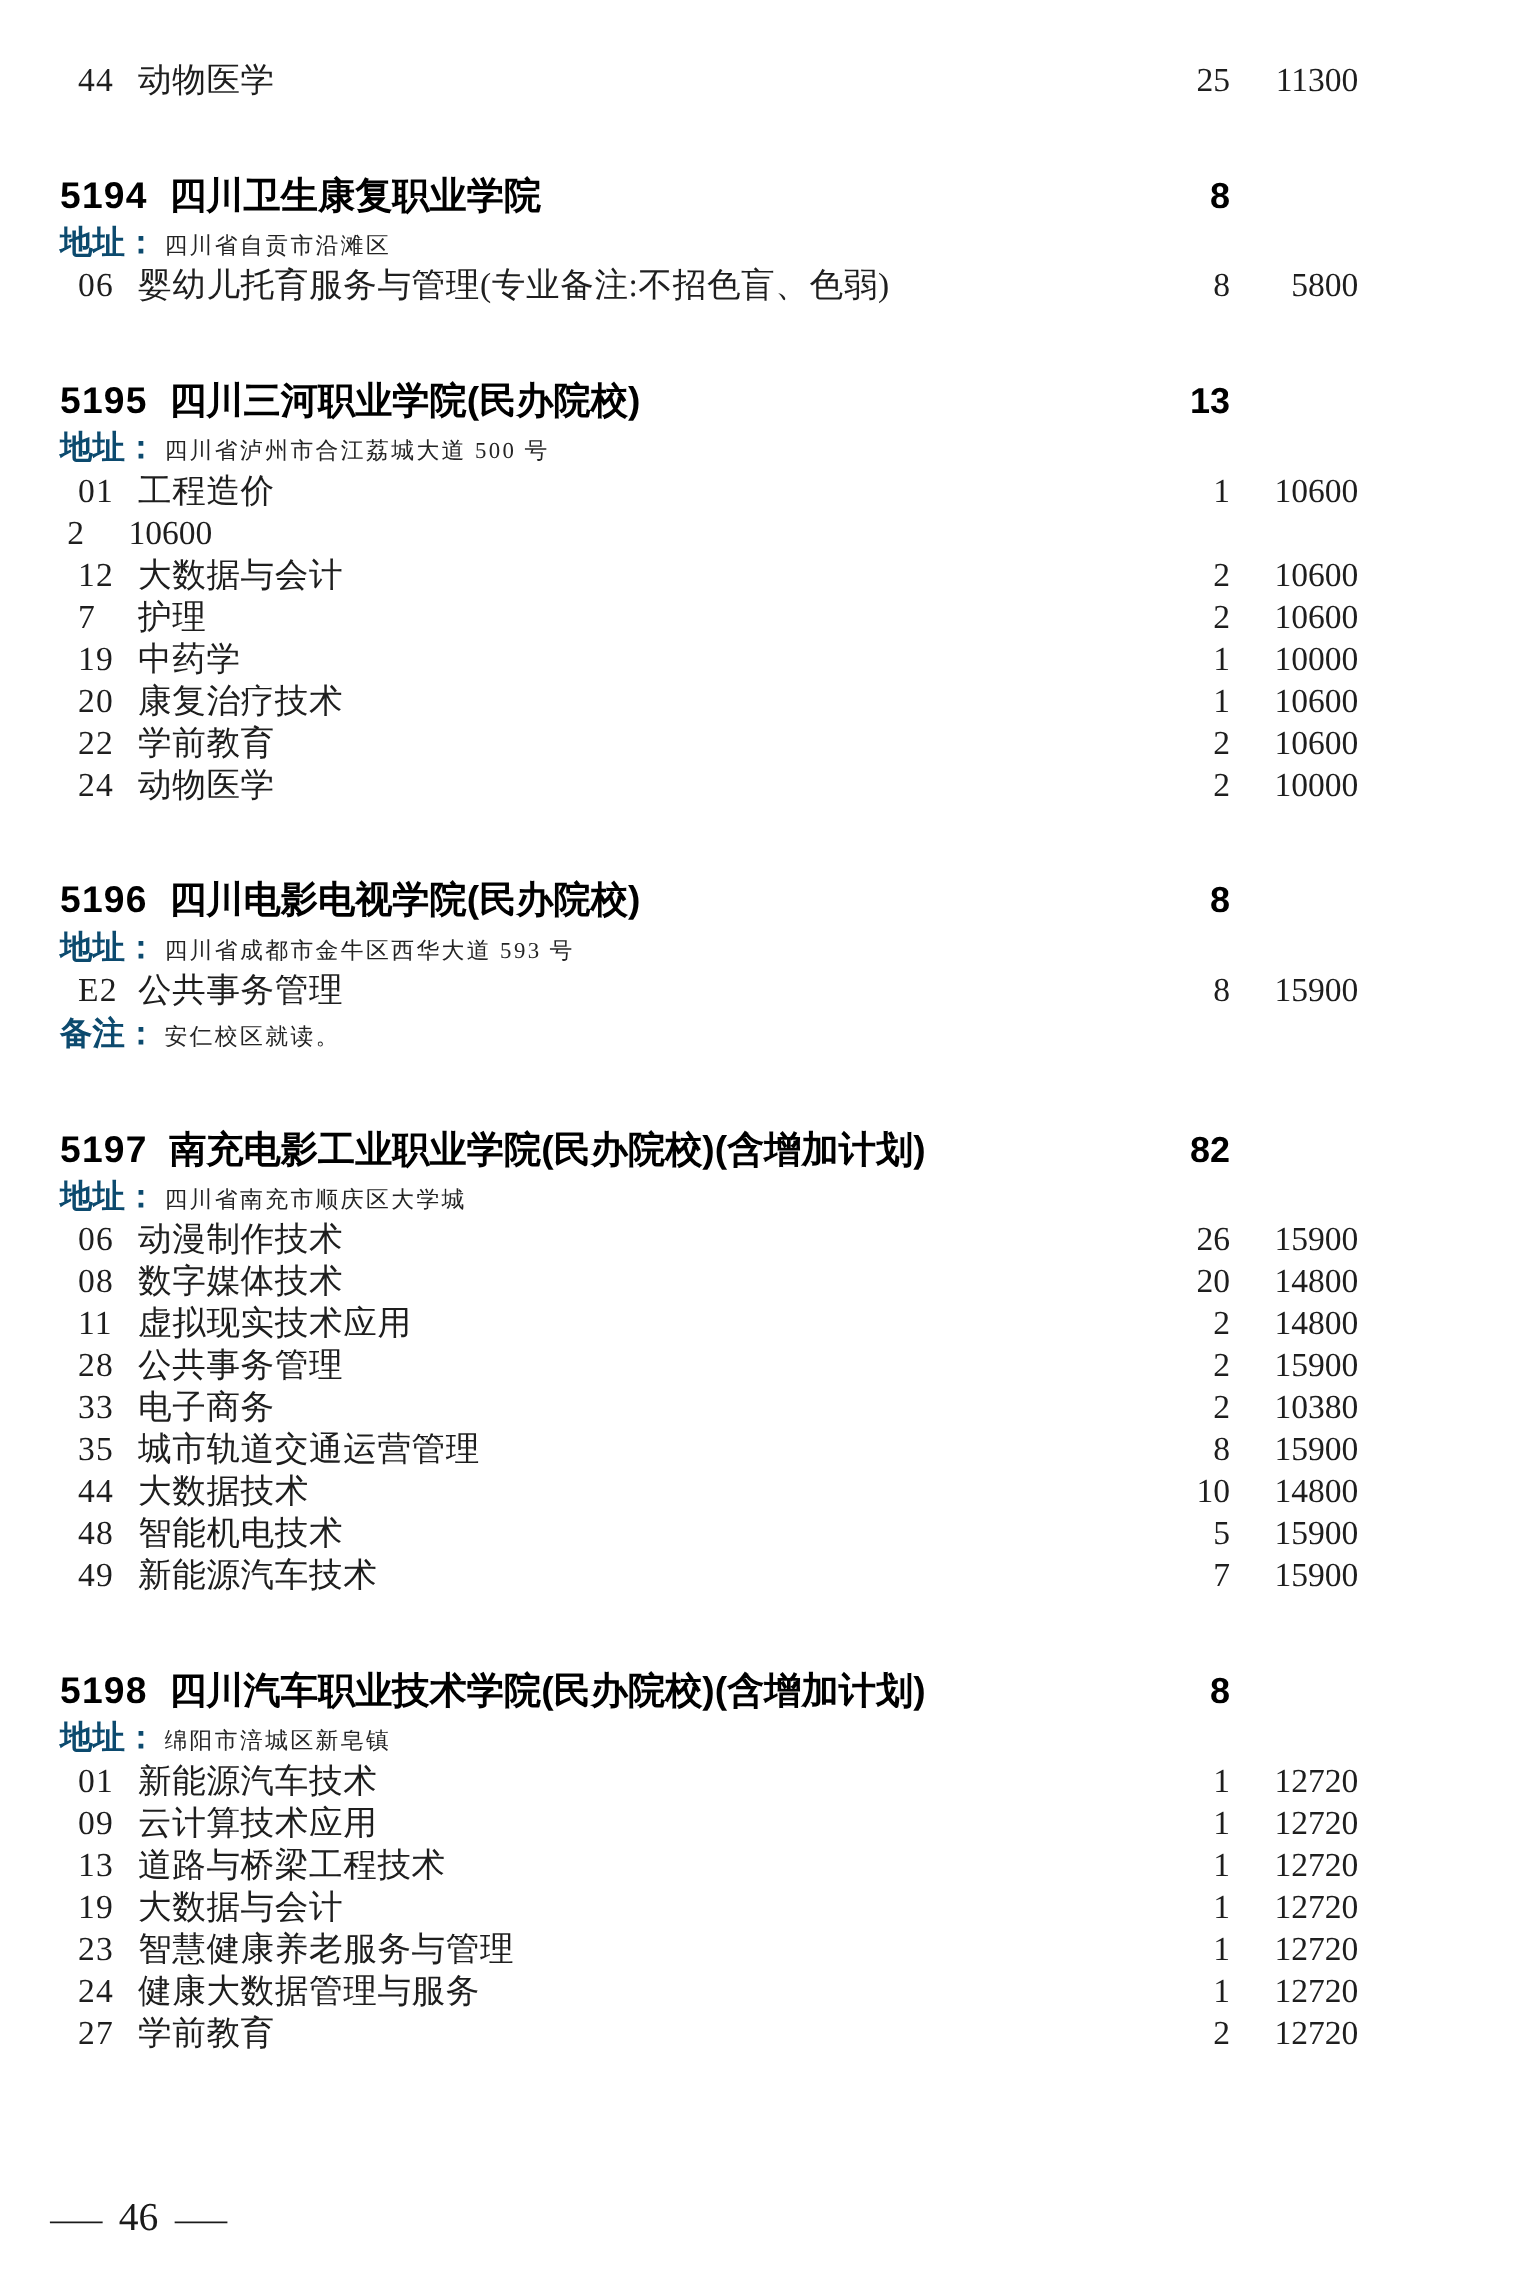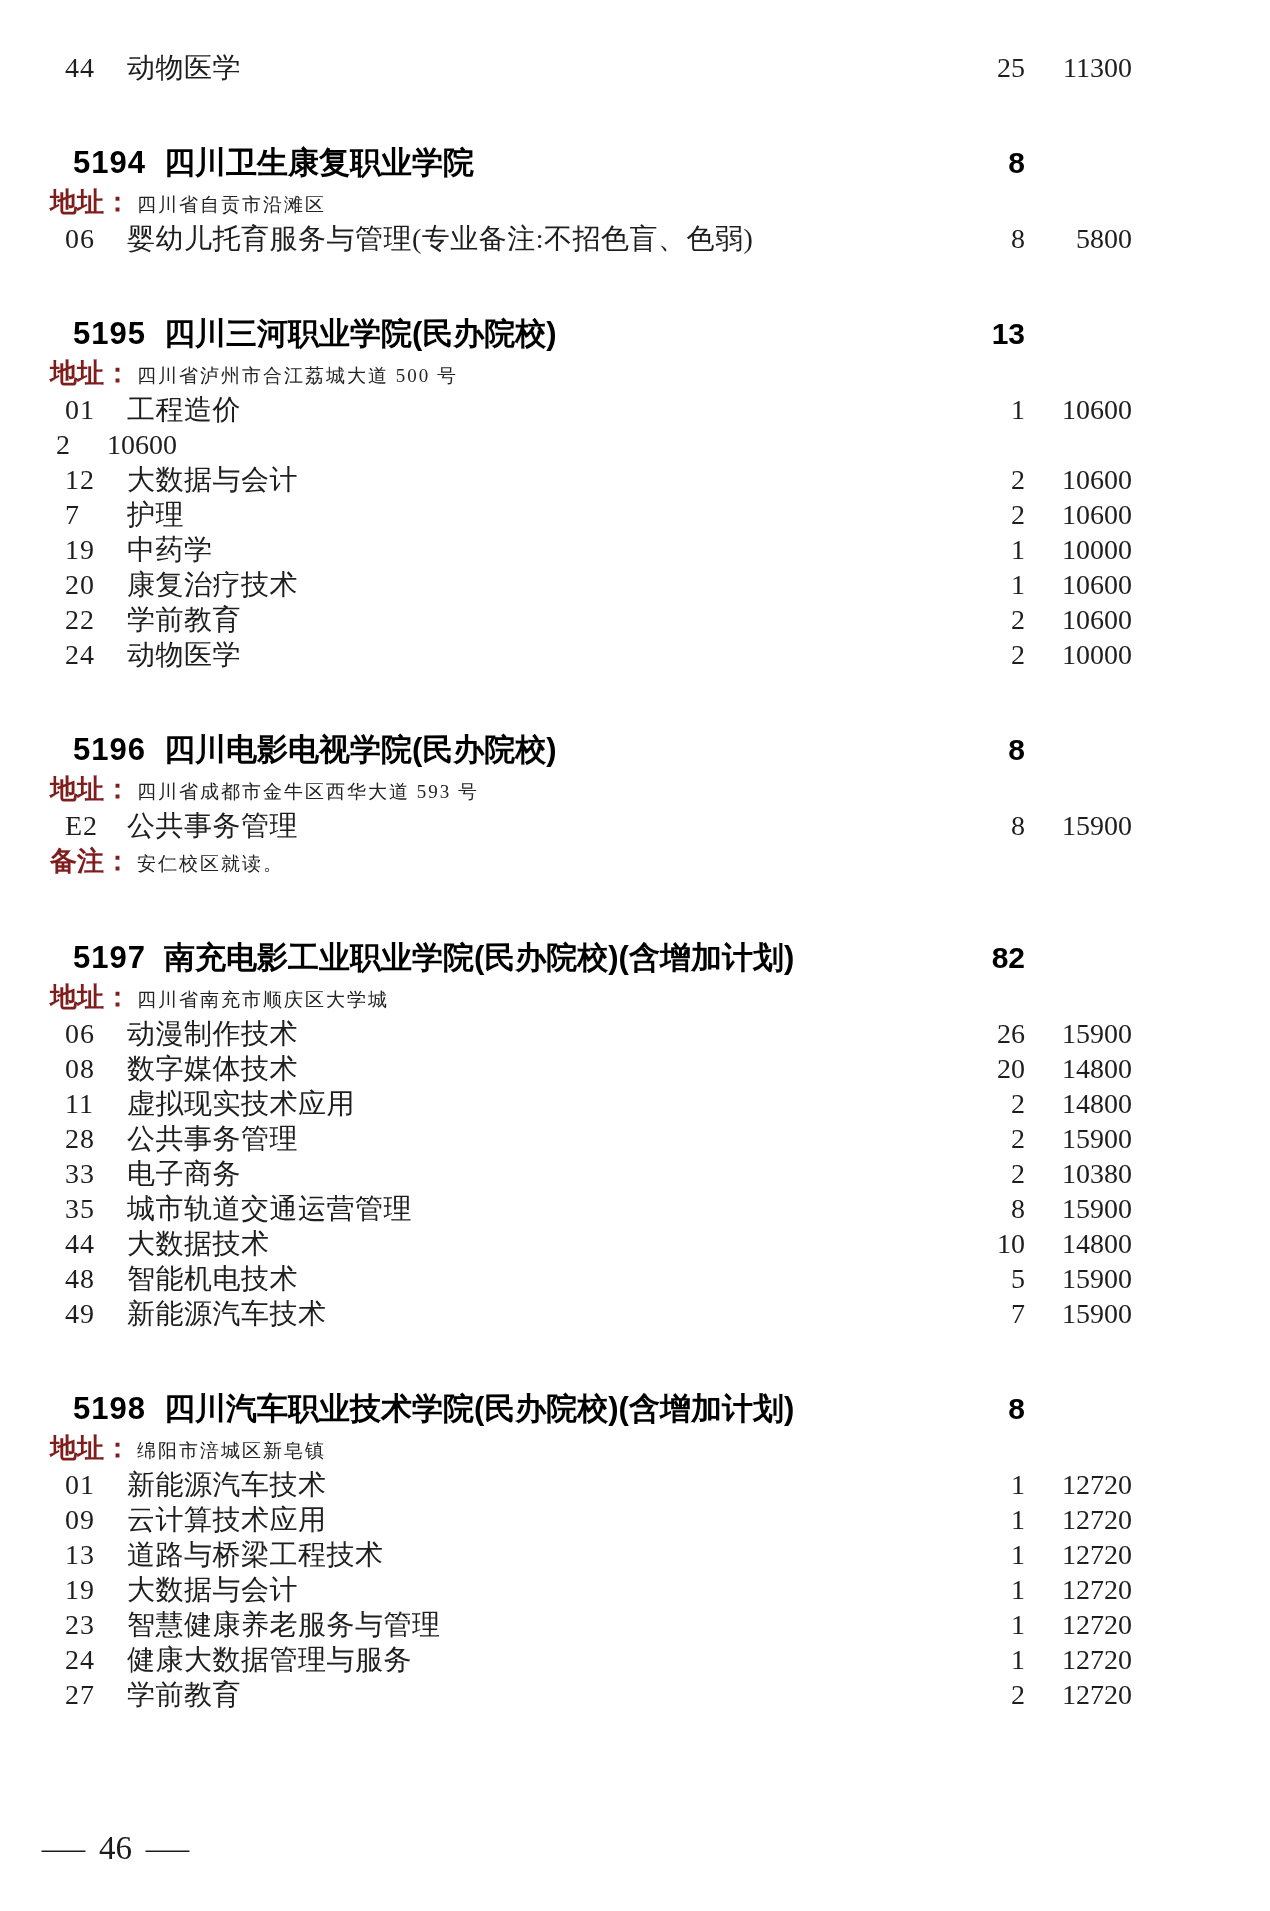--- a/index.html
+++ b/index.html
@@ -8,33 +8,33 @@
     background:#ffffff;color:#1e1e1e;
     font-family:"Liberation Serif","DejaVu Serif",serif;
   }
   .page{width:100%;height:100%;position:relative;}
   .row{display:flex;align-items:baseline;padding-right:138px;white-space:nowrap;}
   .left{flex:1;padding-left:65px;overflow:hidden;}
   .count{width:70px;text-align:right;flex:none;}
   .fee{width:107px;text-align:right;flex:none;}
   
   .major-row{height:35px;line-height:35px;font-size:28px;}
-  .mcode{display:inline-block;min-width:34px;margin-right:28px;letter-spacing:1px;}
+  .mcode{display:inline-block;min-width:34px;margin-right:16px;letter-spacing:1px;}
   .mname{letter-spacing:0.5px;margin-top:37px;}
   
   .section{margin-top:57px;}
   .header-row{height:42px;line-height:42px;font-size:31px;font-weight:700;
-    font-family:"Liberation Sans","DejaVu Sans",sans-serif;color:#000;margin-left:23px;}
+    font-family:"Liberation Sans","DejaVu Sans",sans-serif;color:#000;}
   .header-row .left{padding-left:50px;}
   .scode{margin-right:18px;letter-spacing:1px;}
   .header-row .count{font-weight:600;font-size:30px;}
   
   .addr-row{height:37px;line-height:37px;font-size:27px;}
   .addr-row .left{padding-left:50px;}
-  .blabel{font-weight:700;font-family:Liberation Mono, monospace;color:#7f1d1d;margin-right:6px;}
+  .blabel{font-weight:700;font-family:Liberation Mono, monospace;color:#0c4a6e;margin-right:6px;}
   .atext{font-size:19px;letter-spacing:2px;color:#242424;}
   
   .orphan{padding-top:50px;}
   
   .footer{position:absolute;left:48px;top:1830px;display:flex;align-items:center;gap:20px;
     font-size:31px;color:#1a1a1a;}
   .footer .dash{letter-spacing:0;transform:scaleX(1.4);display:inline-block;}
   .footer .num{font-size:33px;}
 </style>
 </head>

